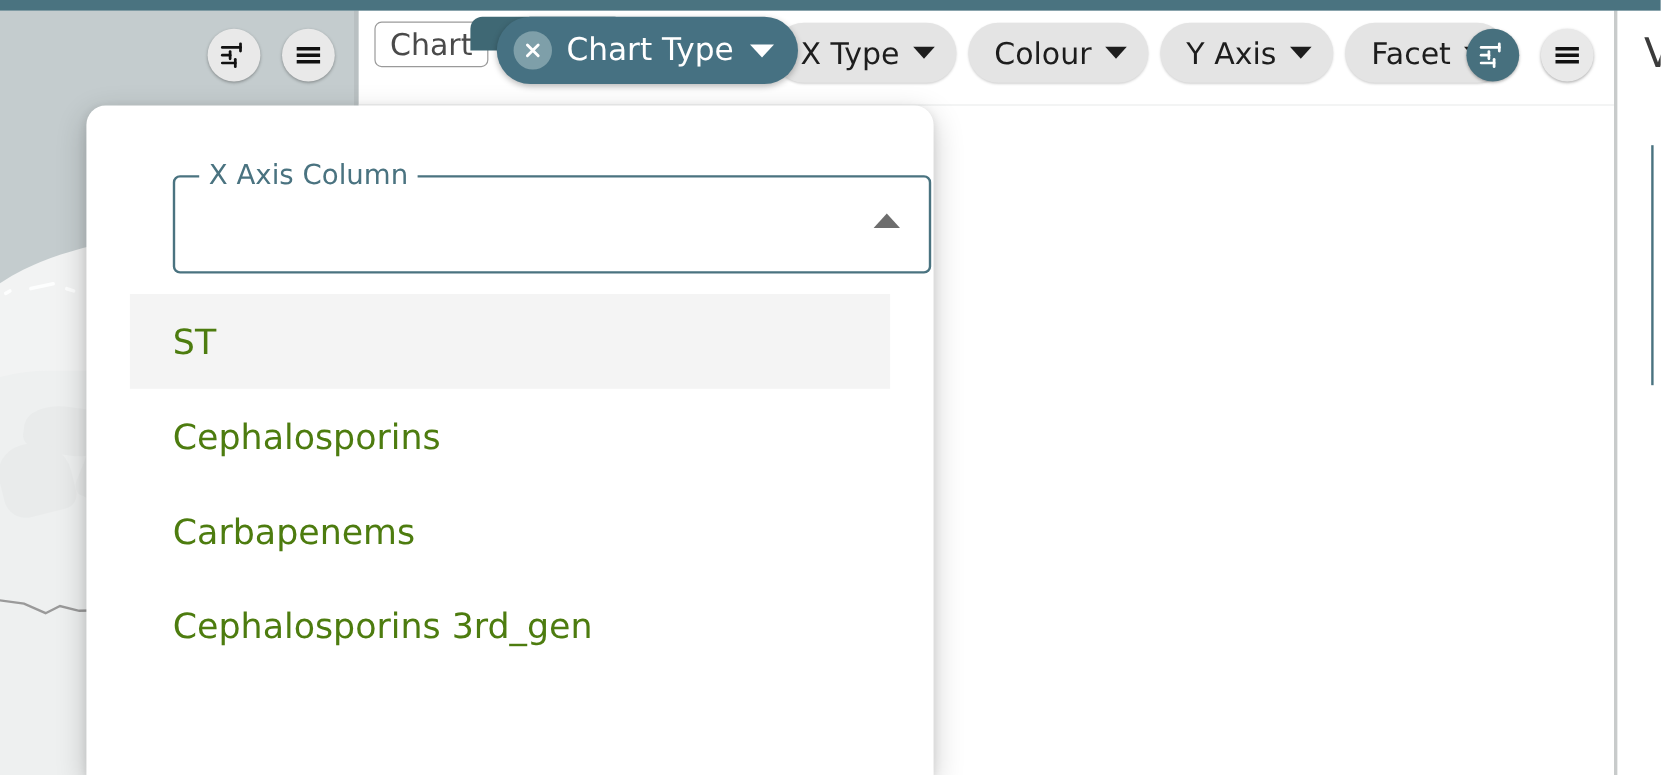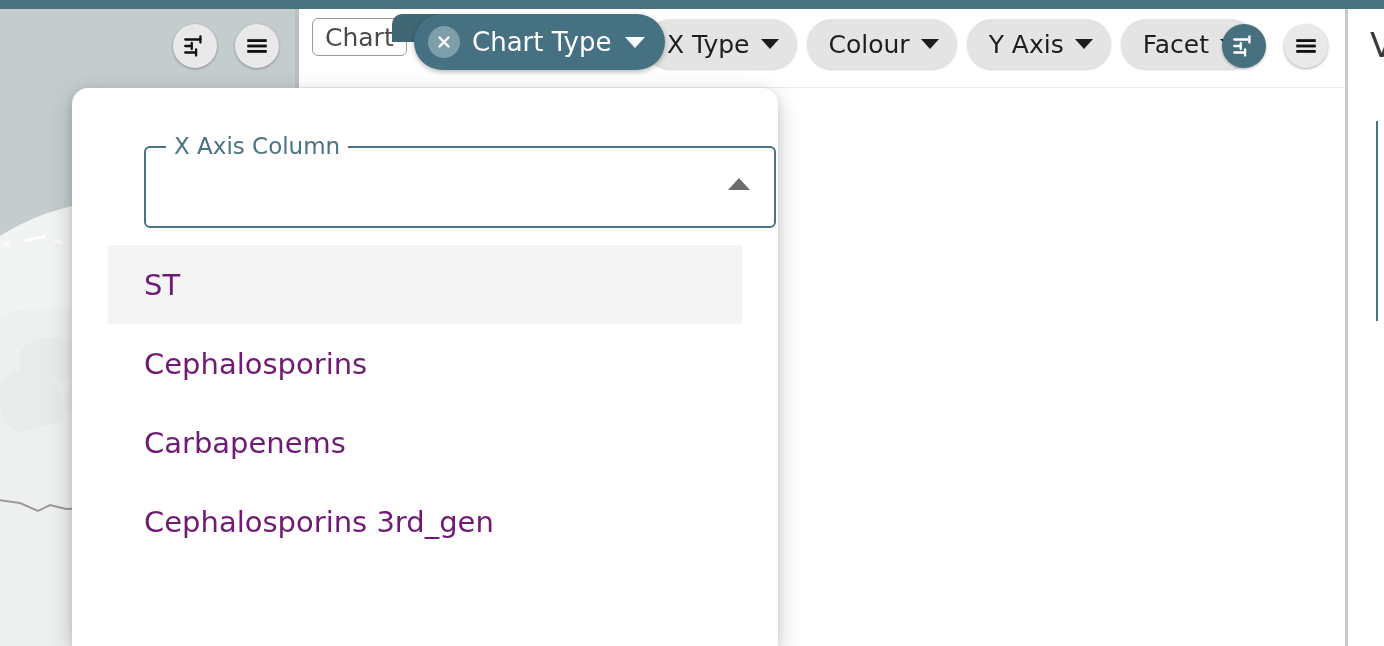--- a/index.html
+++ b/index.html
@@ -298,21 +298,21 @@
     bottom: 0;
     overflow: hidden;
     background: #ffffff;
   }
   .option {
     height: 79px;
     display: flex;
     align-items: center;
     padding-left: 36px;
     font-size: 29px;
-    color: #701a75;
+    color: #4d7c0f;
     cursor: pointer;
     font-family: "DejaVu Sans", sans-serif;
     white-space: nowrap;
   }
   .option.selected { background: #f4f4f4; }
 </style>
 </head>
 <body>
 
 <div id="root">

